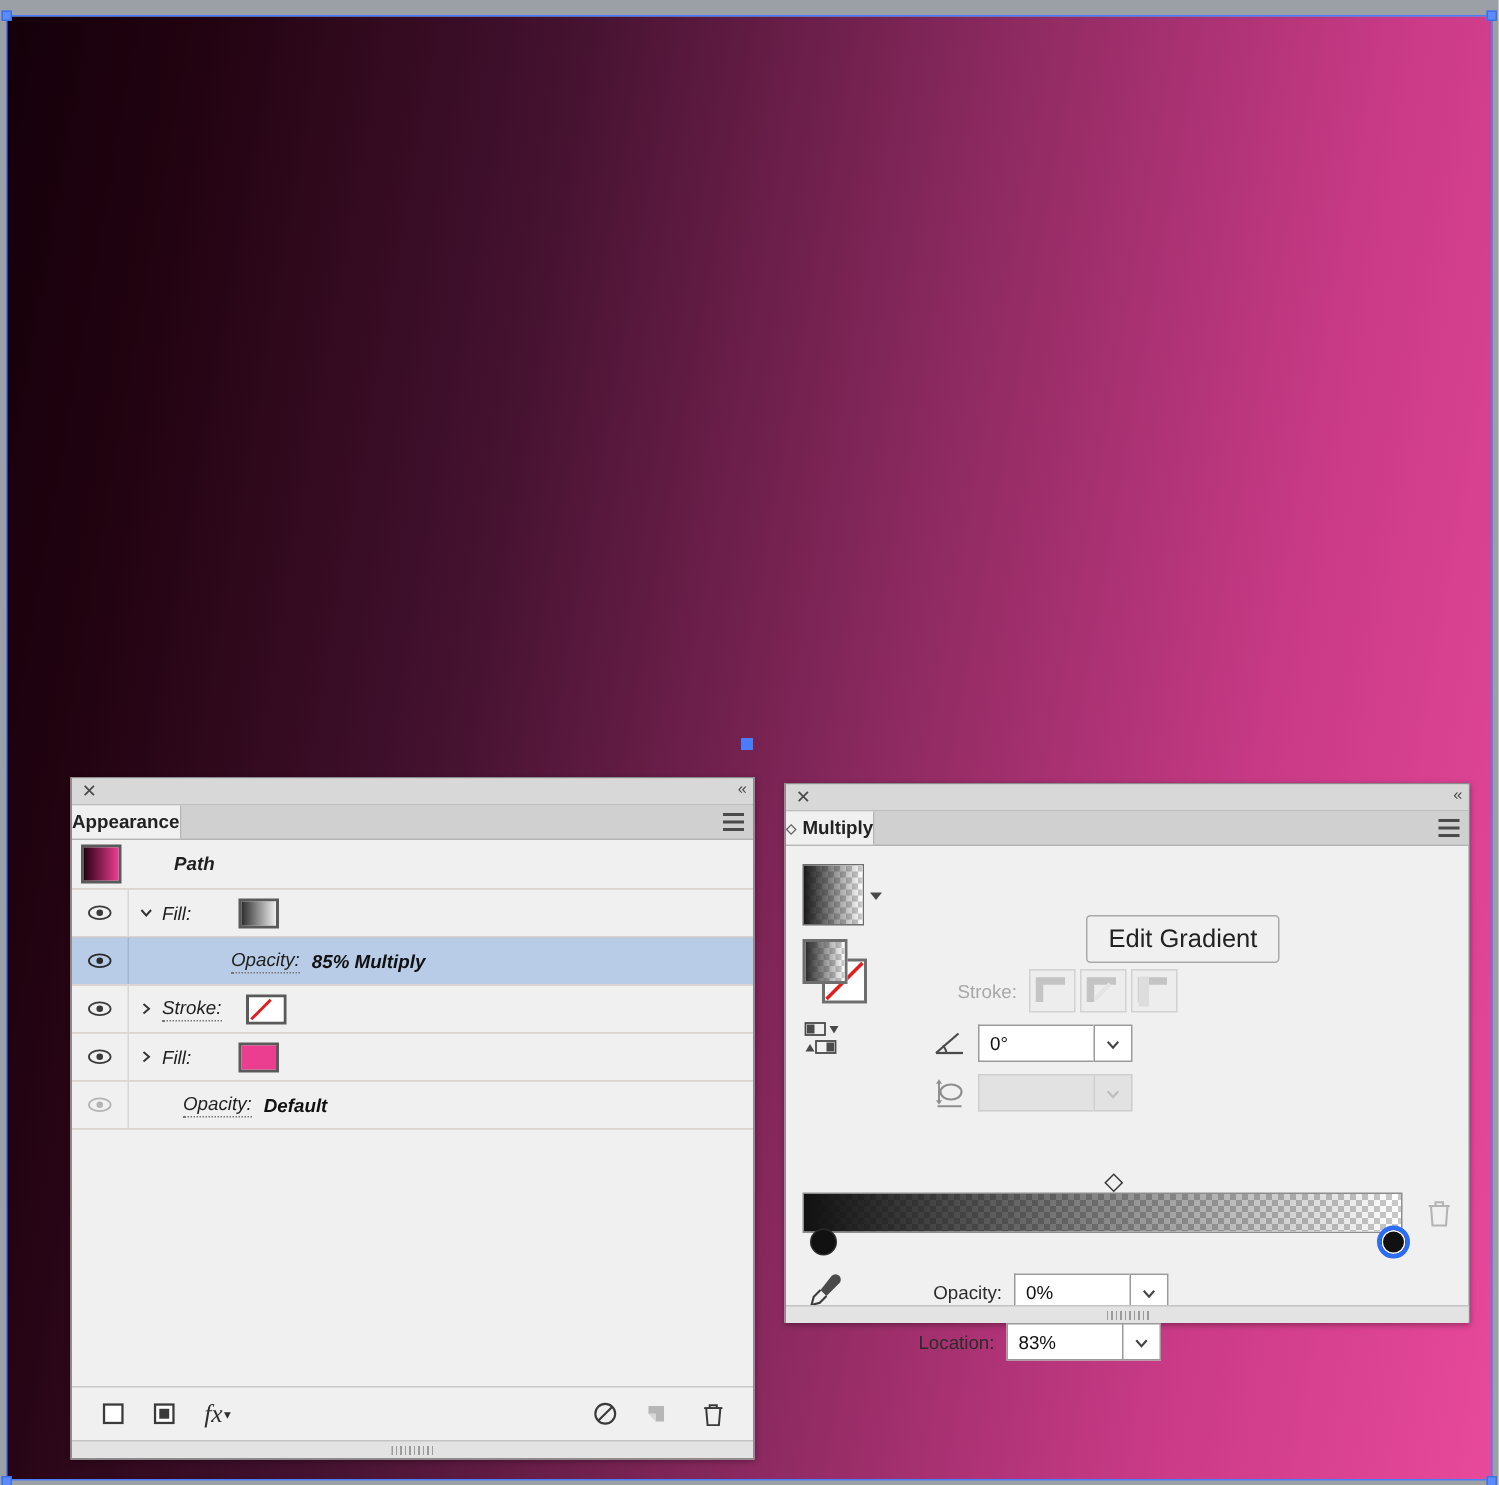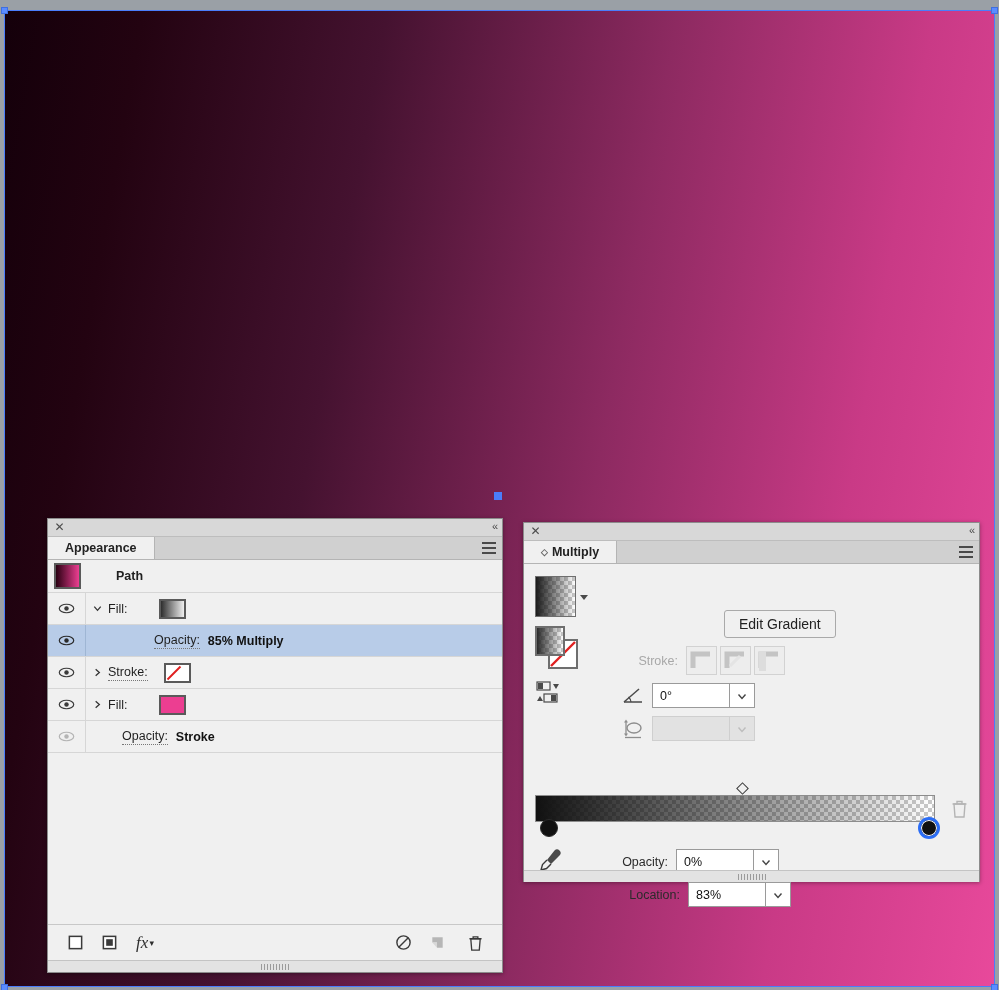--- a/index.html
+++ b/index.html
@@ -82,21 +82,21 @@
     height: 23px;
     background: #d0d0d0;
     border-bottom: 1px solid #b4b4b4;
     position: relative;
     display: flex;
     align-items: stretch;
   }
   .tab {
     background: #f0f0f0;
     border-right: 1px solid #b4b4b4;
-    padding: 0 17px;
+    padding: 0 0;
     display: flex;
     align-items: center;
     font-weight: bold;
     font-size: 12.5px;
     color: #222;
     white-space: nowrap;
   }
   .tab .tab-dot {
     font-size: 9px;
     margin-right: 4px;
@@ -130,20 +130,21 @@
 
   
   #appearance-panel {
     left: 47px; top: 518px;
     width: 456px; height: 455px;
   }
   #appearance-body {
     background: #f97316;
     height: 364px;
     overflow: hidden;
+    font-style: italic;
   }
   .ap-row {
     display: flex;
     align-items: center;
     height: 32px;
     border-bottom: 1px solid #d6d6d6;
     background: #f0f0f0;
   }
   .ap-row.header-row { background: #f0f0f0; height: 33px; }
   .ap-row.selected { background: #b8cce8; }
@@ -280,21 +281,21 @@
     width: 100%; height: 100%;
     border: 1px solid #7d7d7d;
   }
   .edit-grad-btn {
     position: absolute;
     left: 634px; top: 0;
     padding: 5px 14px;
     background: #f0f0f0;
     border: 1px solid #a9a9a9;
     border-radius: 3px;
-    font-size: 14px;
+    font-size: 17px;
     color: #222;
   }
   .stroke-row {
     position: absolute;
     left: 86px; top: 82px;
     display: flex;
     align-items: center;
   }
   .stroke-row .row-label { width: 68px; margin-right: 8px; }
   .stroke-btn {
@@ -387,21 +388,21 @@
     position: absolute;
     left: 415px; top: 14px;
     width: 20px; height: 22px;
   }
   .eyedropper {
     position: absolute;
     left: 14px; top: 283px;
     width: 26px; height: 26px;
   }
   .op-row { left: 68px; top: 285px; }
-  .loc-row { left: 80px; top: 318px; }
+  .loc-row { left: 63px; top: 318px; }
   .op-row .row-label, .loc-row .row-label { width: 76px; margin-right: 8px; }
 </style>
 </head>
 <body>
 
 <div id="stage">
 
   <div id="artboard"></div>
   <div id="sel-border"></div>
   <div class="handle" id="h-tl"></div>
@@ -509,21 +510,21 @@
 
       <div class="ap-row">
         <div class="ap-eye">
           <svg class="eye-glyph" viewBox="0 0 20 12">
             <ellipse cx="10" cy="6" rx="8.5" ry="5" fill="none" stroke="#b4b4b4" stroke-width="1.4"></ellipse>
             <circle cx="10" cy="6" r="2.6" fill="#b4b4b4"></circle>
           </svg>
         </div>
         <div style="width:22px;flex:0 0 22px;height:100%;"></div>
         <span class="ap-label dotted" style="margin-left:14px;">Opacity:</span>
-        <span class="ap-value">Stroke</span>
+        <span class="ap-value">Default</span>
       </div>
 
       <div class="ap-row blank"></div>
     </div>
 
     <div class="appearance-footer">
       <div class="foot-btn">
         <svg width="17" height="17" viewBox="0 0 18 18">
           <rect x="2.5" y="2.5" width="13" height="13" fill="#fff" stroke="#3a3a3a" stroke-width="1.6"></rect>
         </svg>

